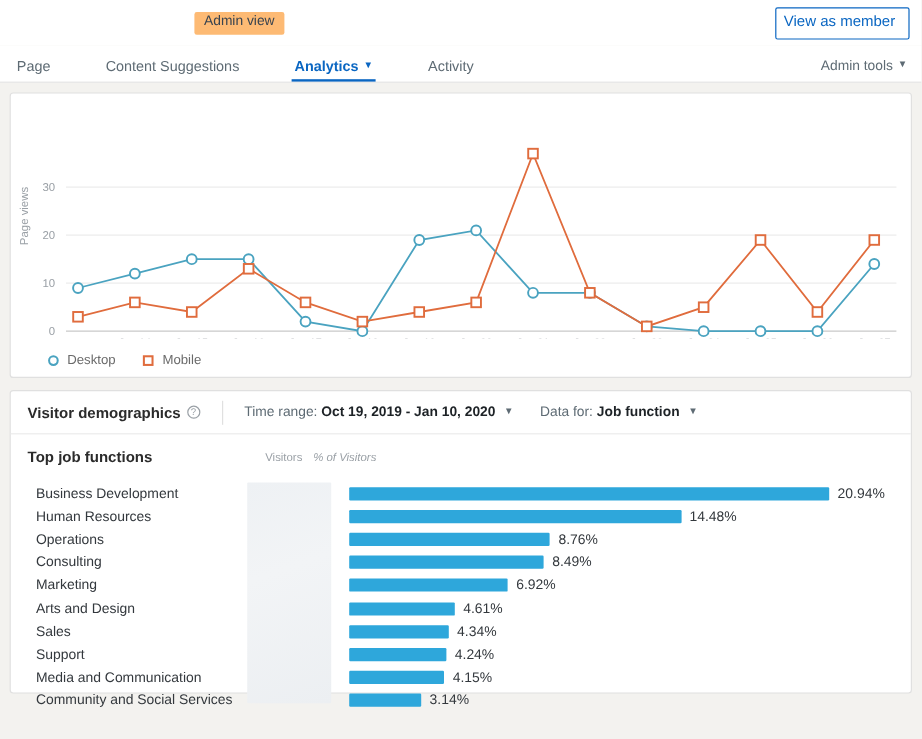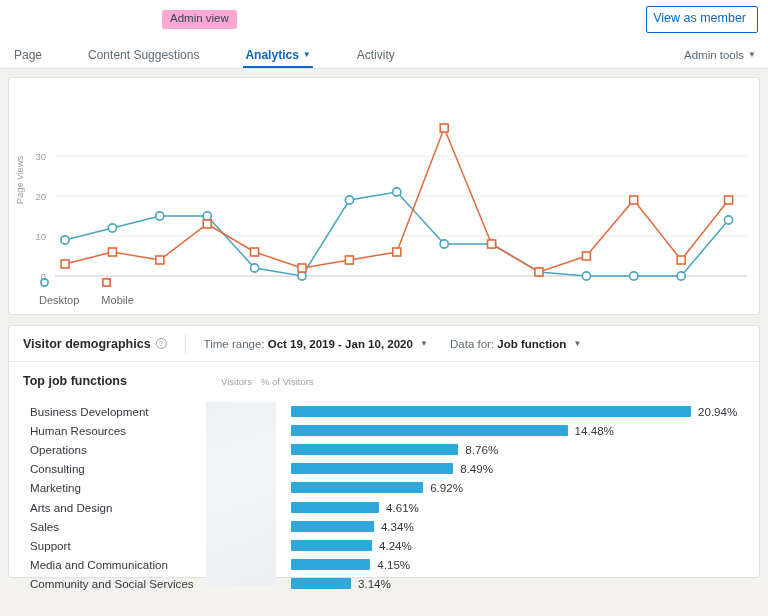--- a/index.html
+++ b/index.html
@@ -16,21 +16,21 @@
   .topbar {
     position: relative;
     height: 38px;
     background: #ffffff;
     display: flex;
     align-items: center;
   }
   .admin-view-badge {
     position: absolute;
     left: 162px; top: 10px;
-    background: #f9a8d4;
+    background: #fdba74;
     color: #38434f;
     font-size: 11.5px;
     padding: 3px 8px 4px 8px;
     border-radius: 2px;
     line-height: 1;
     white-space: nowrap;
   }
   .view-member-btn {
     position: absolute;
     right: 10px; top: 6px;
@@ -105,24 +105,23 @@
   .chart-card { height: 238px; position: relative; }
   .chart-svg { display: block; width: 100%; height: 204px; }
   .legend {
     position: absolute;
     left: 30px; bottom: 8px;
     display: flex;
     align-items: center;
     gap: 22px;
   }
   .legend-item {
-    display: flex; align-items: flex-start; gap: 6px;
+    display: flex; align-items: flex-end; gap: 6px;
     font-size: 11px; color: #6a6a6a;
     cursor: pointer;
-    flex-direction: column;
   }
 
   
   .demo-card { margin-top: 10px; height: 253px; }
   .demo-head {
     height: 36px;
     display: flex;
     align-items: center;
     border-bottom: 1px solid #ebebeb;
     padding: 0 14px;
@@ -167,21 +166,21 @@
     margin-bottom: 14px;
   }
   .col-heads {
     position: absolute;
     top: 14px; left: 0; right: 0;
     font-size: 9.5px;
     color: #9aa0a6;
     pointer-events: none;
   }
   .col-visitors { position: absolute; left: 212px; }
-  .col-pct { position: absolute; left: 252px; }
+  .col-pct { position: absolute; left: 252px; font-style: italic; }
 
   .rows { position: relative; margin-top: 9px; }
   .visitors-mask {
     position: absolute;
     left: 183px; top: 0;
     width: 70px; height: 184px;
     background: linear-gradient(160deg, #eef1f4 0%, #f2f4f6 40%, #eceff2 100%);
     border-radius: 1px;
   }
   .row {

